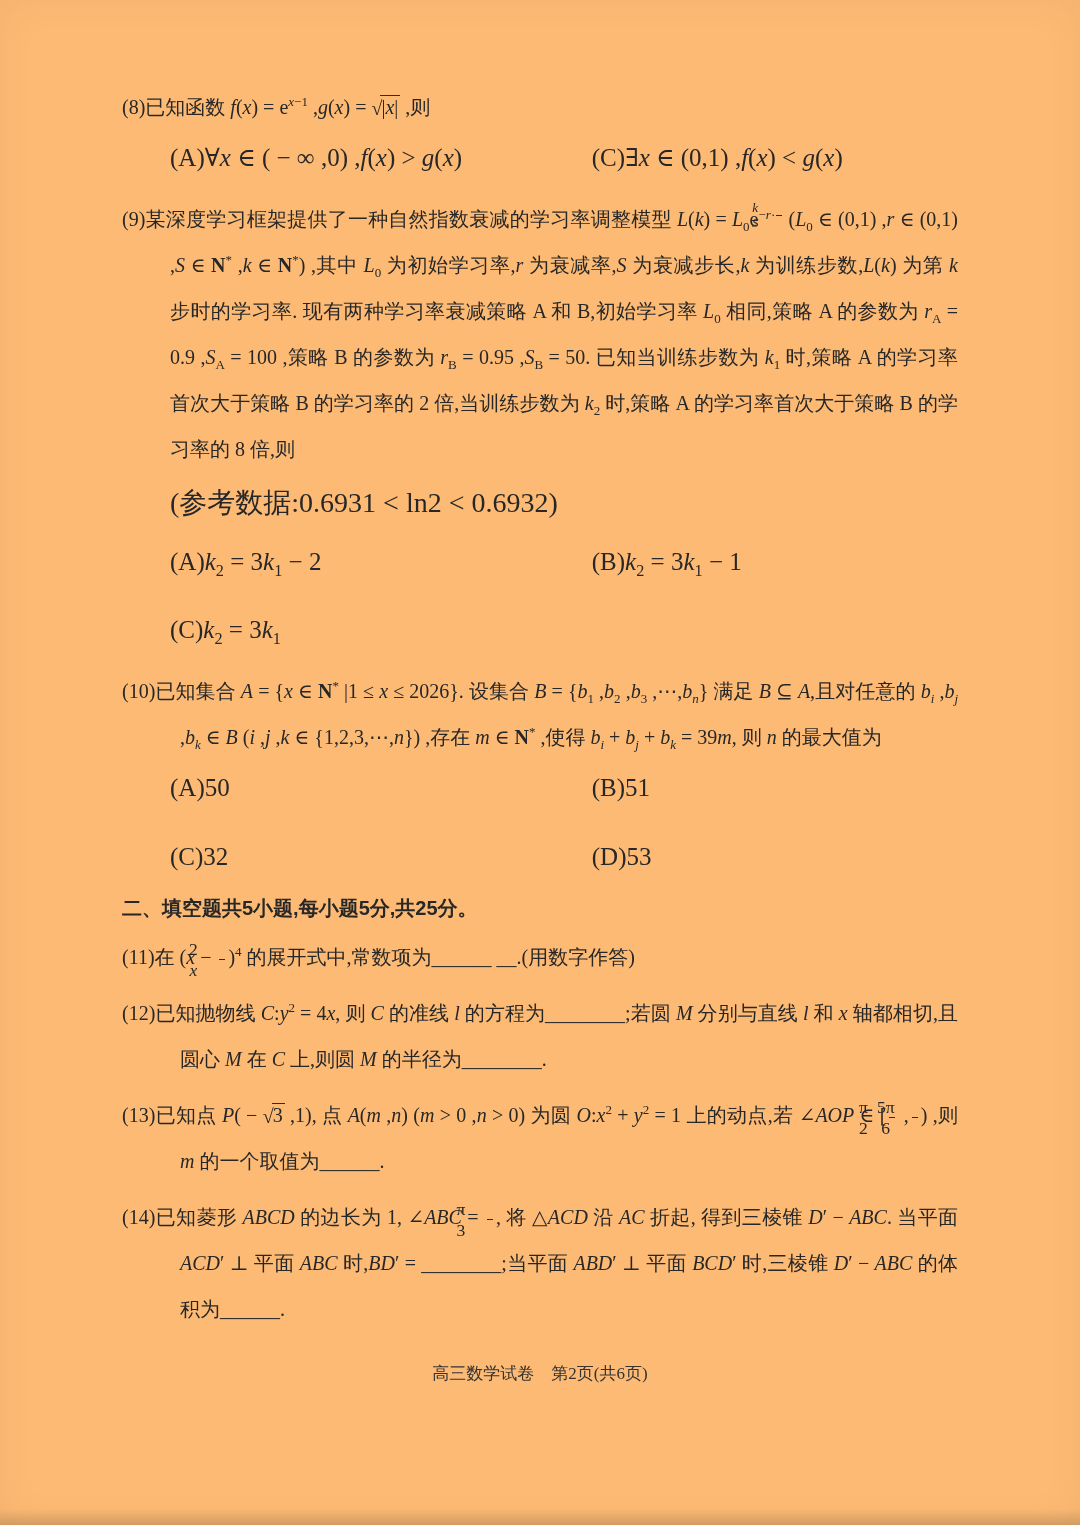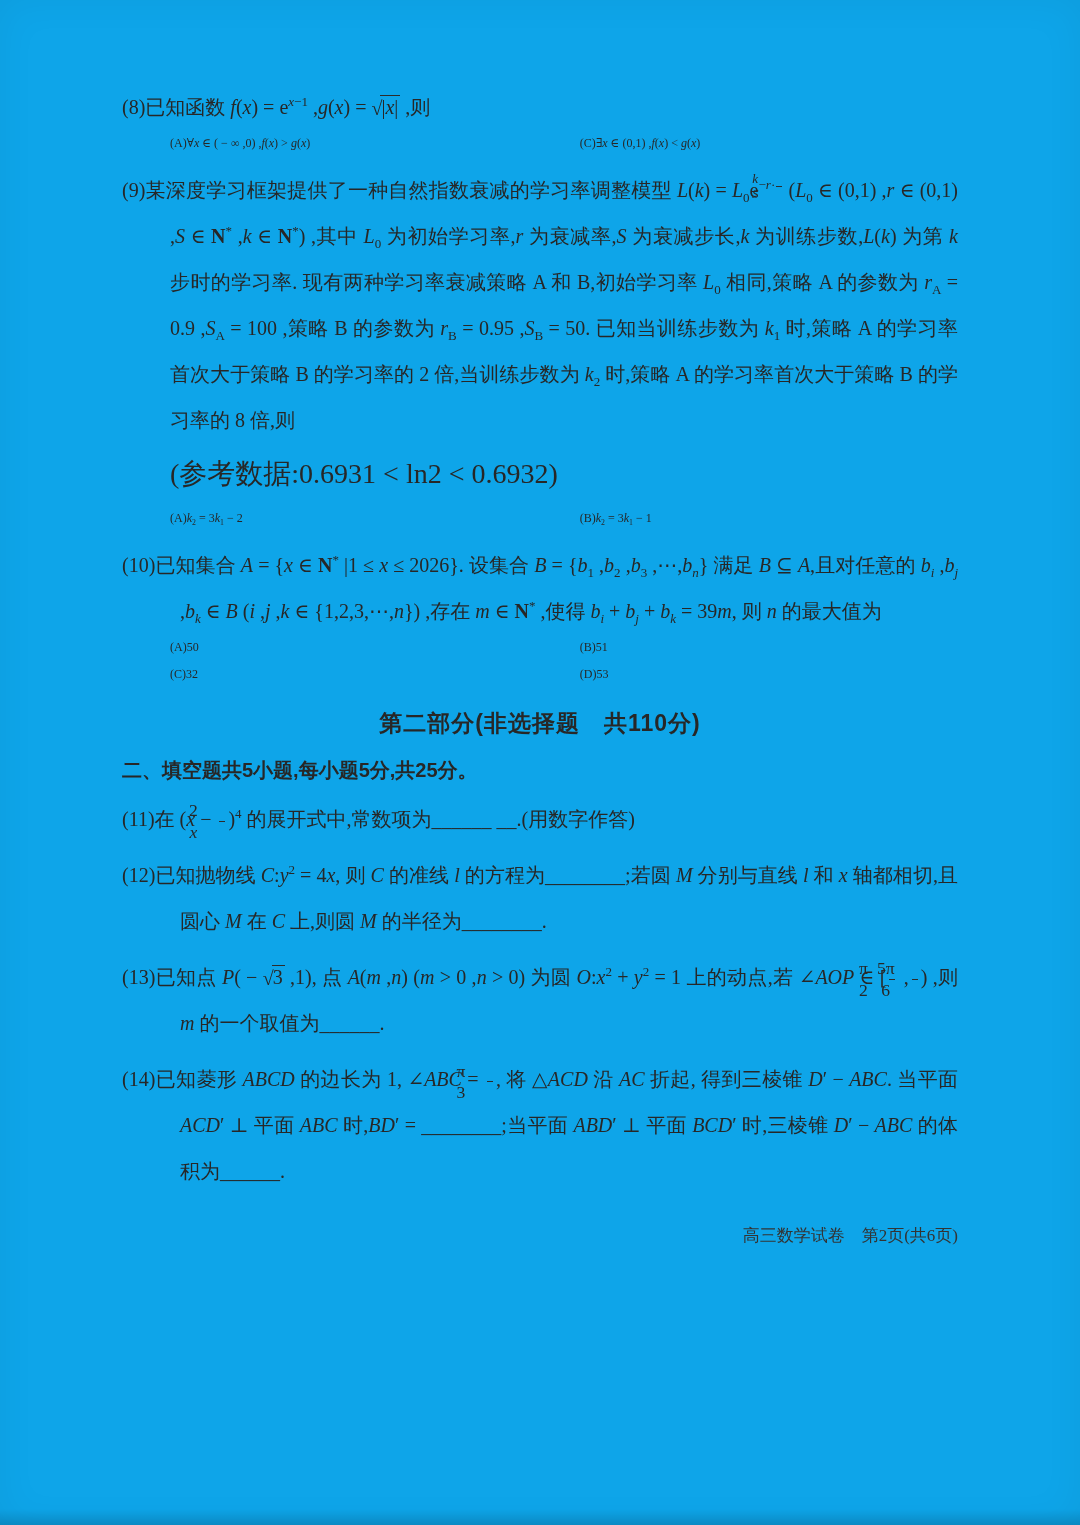--- a/index.html
+++ b/index.html
@@ -8,39 +8,40 @@
     height:1525px;
     background:#f2f2ef;
     font-family:"Liberation Serif","DejaVu Serif",serif;
     color:#272727;
     position:relative;
     overflow:hidden;
   }
   .page {
     width:1080px; height:1525px;
     background:linear-gradient(180deg,#fafaf7 0%,#f7f7f4 88%,#ececе9 100%);
-    background-color:#0ea5e9;
+    background-color:#fdba74;
     padding:84px 122px 0 122px;
     box-shadow:inset 0 0 40px rgba(0,0,0,0.05);
   }
   .q-block { margin-bottom:10px; }
   .q {
     font-size:20px;
     line-height:2.3;
     text-align:justify;
   }
   .hang  { padding-left:48px; text-indent:-48px; }
   .hang2 { padding-left:58px; text-indent:-58px; }
   .note  { padding-left:48px; font-size:28px; line-height:2.2; }
   .opts {
     display:grid;
     grid-template-columns:52% 48%;
     padding-left:48px;
-    font-size:12px;
+    font-size:25px;
     line-height:2.25;
+    gap:12px;
   }
   sup { font-size:65%; }
   sub { font-size:65%; }
   .frac {
     display:inline-flex; flex-direction:column;
     text-align:center; vertical-align:middle;
     line-height:1.15; font-size:0.88em; margin:0 3px;
   }
   .frac .num { padding:0 3px; display:block; }
   .frac .den { padding:0 3px; display:block; border-top:1.5px solid #2c2c2c; }
@@ -52,21 +53,21 @@
     text-align:center; font-weight:bold; font-size:23px;
     font-family:"Liberation Sans","DejaVu Sans",sans-serif;
     margin:20px 0 18px 0; letter-spacing:1px;
   }
   .intro {
     font-weight:bold; font-size:20px;
     font-family:Liberation Sans, sans-serif;
     margin:4px 0 12px 0;
   }
   .footer {
-    text-align:right; font-size:17px; margin-top:30px; color:#333;font-family:Liberation Serif, serif;
+    text-align:center; font-size:17px; margin-top:30px; color:#333;font-family:Liberation Serif, serif;
   }
   .scan-bottom {
     position:absolute; left:0; right:0; bottom:0; height:16px;
     background:linear-gradient(180deg, rgba(0,0,0,0), rgba(0,0,0,0.14));
   }
 </style>
 </head>
 <body>
 
 <div class="page">
@@ -81,34 +82,34 @@
 
   <section class="q-block">
     <div class="q hang">(9)某深度学习框架提供了一种自然指数衰减的学习率调整模型 <i>L</i>(<i>k</i>) = <i>L</i><sub>0</sub>e<sup>−<i>r</i>·<span class="frac sm">
             <span class="num"><i>k</i></span>
             <span class="den"><i>S</i></span>
           </span></sup> (<i>L</i><sub>0</sub> ∈ (0,1) ,<i>r</i> ∈ (0,1) ,<i>S</i> ∈ <b>N</b><sup>*</sup> ,<i>k</i> ∈ <b>N</b><sup>*</sup>) ,其中 <i>L</i><sub>0</sub> 为初始学习率,<i>r</i> 为衰减率,<i>S</i> 为衰减步长,<i>k</i> 为训练步数,<i>L</i>(<i>k</i>) 为第 <i>k</i> 步时的学习率. 现有两种学习率衰减策略 A 和 B,初始学习率 <i>L</i><sub>0</sub> 相同,策略 A 的参数为 <i>r</i><sub>A</sub> = 0.9 ,<i>S</i><sub>A</sub> = 100 ,策略 B 的参数为 <i>r</i><sub>B</sub> = 0.95 ,<i>S</i><sub>B</sub> = 50. 已知当训练步数为 <i>k</i><sub>1</sub> 时,策略 A 的学习率首次大于策略 B 的学习率的 2 倍,当训练步数为 <i>k</i><sub>2</sub> 时,策略 A 的学习率首次大于策略 B 的学习率的 8 倍,则</div>
     <div class="note">(参考数据:0.6931 &lt; ln2 &lt; 0.6932)</div>
     <div class="opts">
       <div>(A)<i>k</i><sub>2</sub> = 3<i>k</i><sub>1</sub> − 2</div>
       <div>(B)<i>k</i><sub>2</sub> = 3<i>k</i><sub>1</sub> − 1</div>
+      <div>(C)<i>k</i><sub>2</sub> = 3<i>k</i><sub>1</sub></div>
     </div>
   </section>
 
   <section class="q-block">
     <div class="q hang2">(10)已知集合 <i>A</i> = {<i>x</i> ∈ <b>N</b><sup>*</sup> |1 ≤ <i>x</i> ≤ 2026}. 设集合 <i>B</i> = {<i>b</i><sub>1</sub> ,<i>b</i><sub>2</sub> ,<i>b</i><sub>3</sub> ,⋯,<i>b</i><sub><i>n</i></sub>} 满足 <i>B</i> ⊆ <i>A</i>,且对任意的 <i>b</i><sub><i>i</i></sub> ,<i>b</i><sub><i>j</i></sub> ,<i>b</i><sub><i>k</i></sub> ∈ <i>B</i> (<i>i</i> ,<i>j</i> ,<i>k</i> ∈ {1,2,3,⋯,<i>n</i>}) ,存在 <i>m</i> ∈ <b>N</b><sup>*</sup> ,使得 <i>b</i><sub><i>i</i></sub> + <i>b</i><sub><i>j</i></sub> + <i>b</i><sub><i>k</i></sub> = 39<i>m</i>, 则 <i>n</i> 的最大值为</div>
     <div class="opts">
       <div>(A)50</div>
       <div>(B)51</div>
       <div>(C)32</div>
       <div>(D)53</div>
     </div>
   </section>
 
-  <h2 class="sec-title">第二部分(非选择题　共110分)</h2>
 
   <div class="intro">二、填空题共5小题,每小题5分,共25分。</div>
 
   <section class="q-block">
     <div class="q hang2">(11)在 (<i>x</i> − <span class="frac">
           <span class="num">2</span>
           <span class="den"><i>x</i></span>
         </span>)<sup>4</sup> 的展开式中,常数项为______ __.(用数字作答)</div>
   </section>
 

